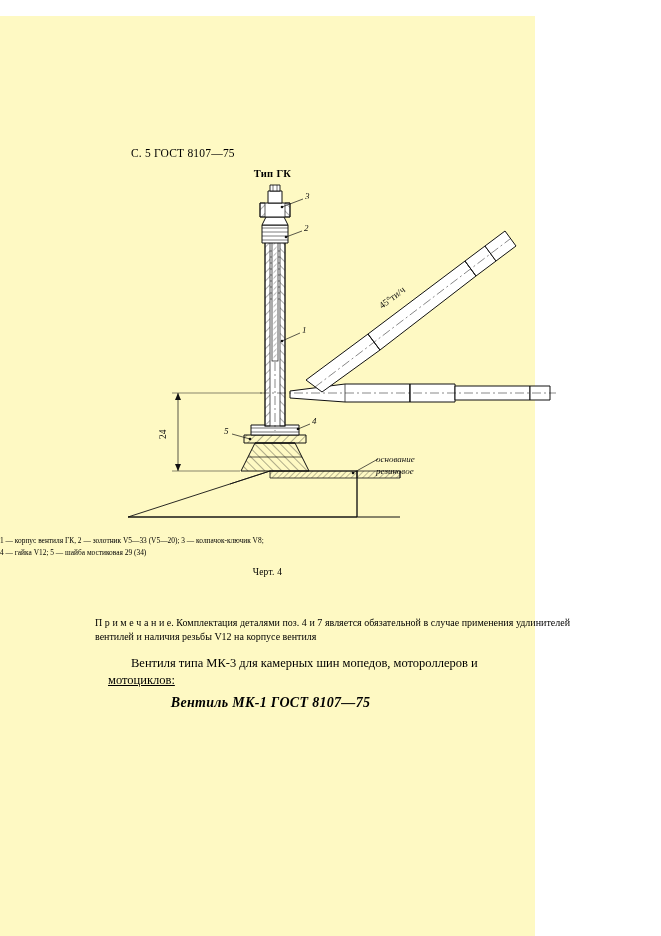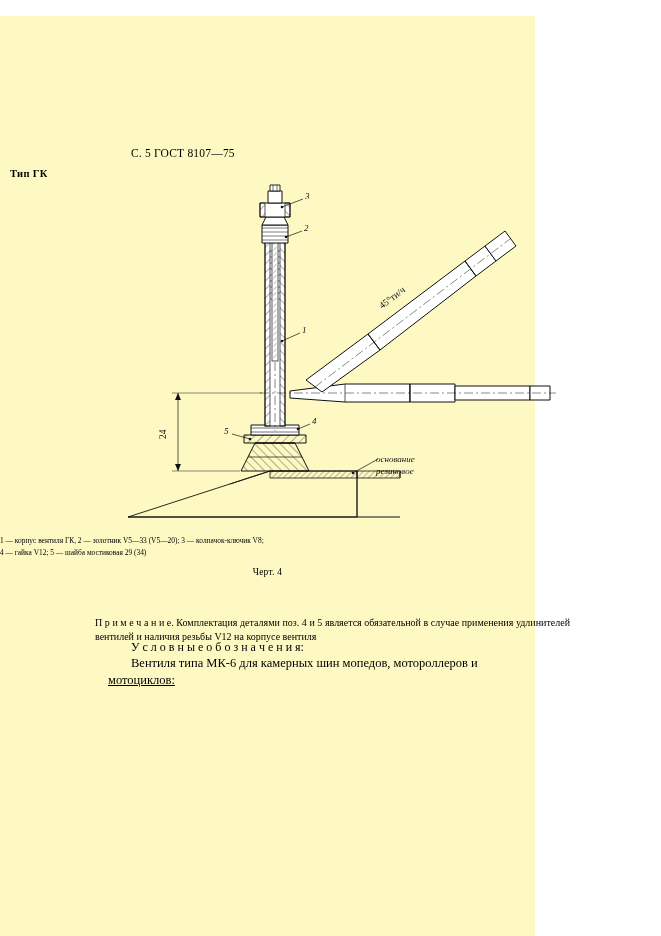--- a/index.html
+++ b/index.html
@@ -31,21 +31,21 @@
     font-size: 11.5px;
     font-family: "Liberation Serif", serif;
     letter-spacing: 0.2px;
     white-space: nowrap;
   }
 
   .fig-title {
     position: absolute;
     left: 0; right: 0;
     top: 152px;
-    text-align: left;
+    text-align: center;
     font-size: 10.5px;
     font-weight: bold;
     letter-spacing: 0.3px;
   }
   .fig-title-inner { margin-left: 10px; }
 
   .drawing {
     position: absolute;
     left: 110px;
     top: 165px;
@@ -259,23 +259,25 @@
     </svg>
   </div>
 
   <div class="caption-lines">
     <div>1 — корпус вентиля ГК, 2 — золотник V5—33 (V5—20); 3 — колпачок-ключик V8;</div>
     <div>4 — гайка V12; 5 — шайба мостиковая 29 (34)</div>
   </div>
 
   <div class="chert">Черт. 4</div>
 
-  <div class="note">П р и м е ч а н и е. Комплектация деталями поз. 4 и 5 является обязательной в случае применения удлинителей вентилей и наличия резьбы V12 на корпусе вентиля</div>
-
-  <div class="usl">У с л о в н ы е   о б о з н а ч е н и я:</div>
+  <div class="note">П р и м е ч а н и е. Комплектация деталями поз. 4 и 7 является обязательной в случае применения удлинителей вентилей и наличия резьбы V12 на корпусе вентиля</div>
+
 
   <div class="usl-body">
-    <span class="first">Вентиля типа МК-6 для камерных шин мопедов, мотороллеров и</span>
+    <span class="first">Вентиля типа МК-3 для камерных шин мопедов, мотороллеров и</span>
     <span class="second">мотоциклов:</span>
   </div>
 
+  <div class="mark">
+    <span class="mark-inner">Вентиль МК-1 ГОСТ 8107—75</span>
+  </div>
 
 </div>
 
 </body></html>

